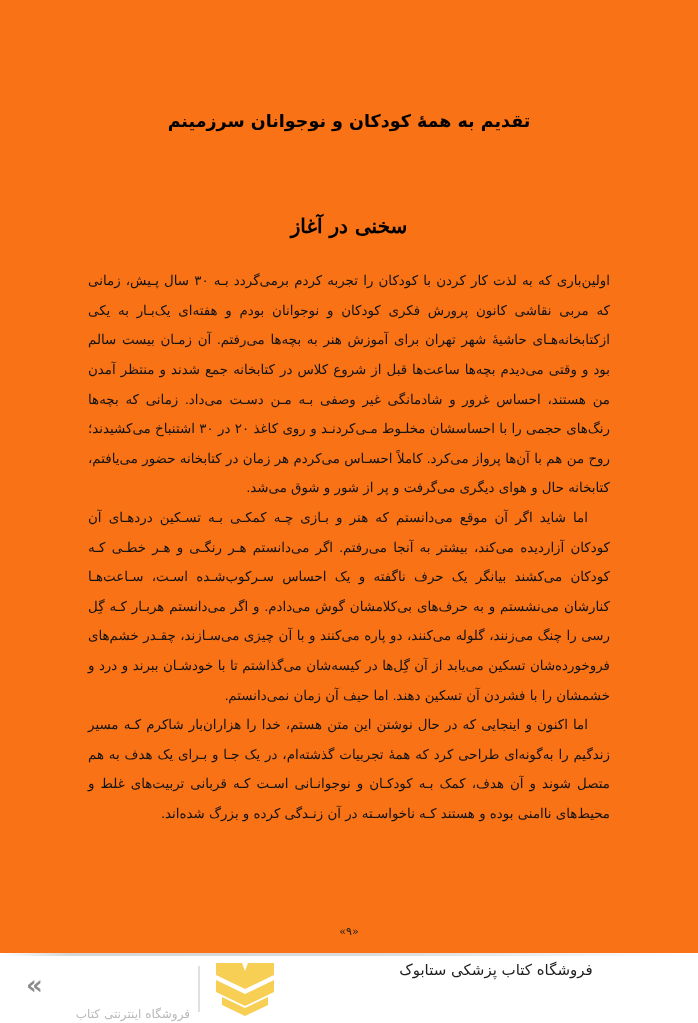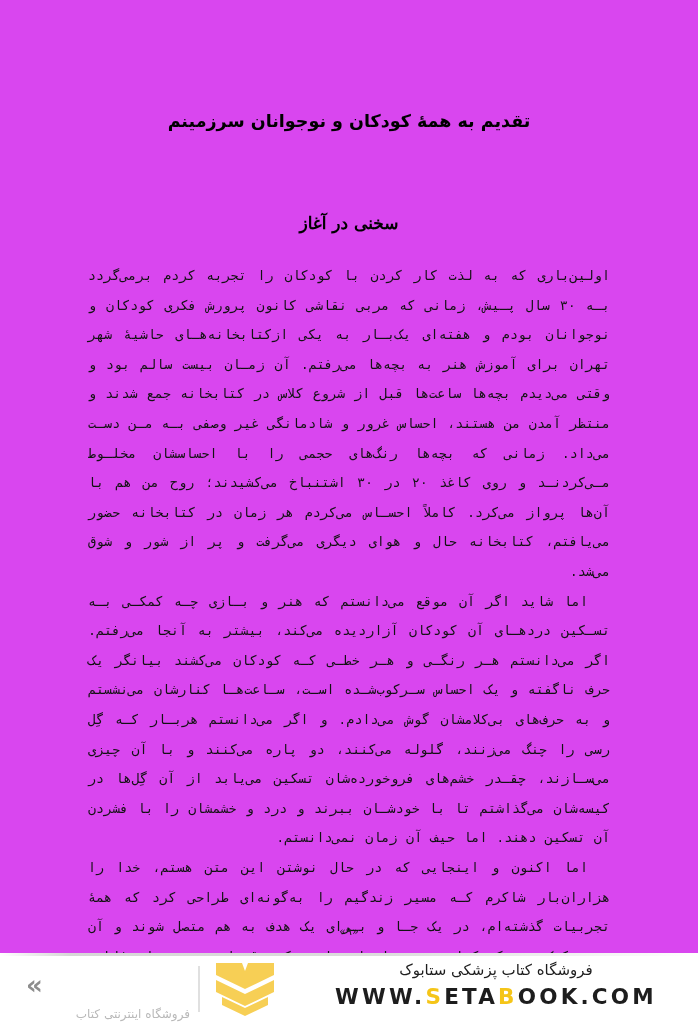--- a/index.html
+++ b/index.html
@@ -13,21 +13,21 @@
     height: 1023px;
     overflow: hidden;
     position: relative;
     font-family: "DejaVu Sans", "Liberation Sans", sans-serif;
     color: #0b0b0b;
   }
 
   .page {
     position: absolute;
     inset: 0;
-    background: #d946ef;
+    background: #f97316;
   }
 
   
   .content {
     position: absolute;
     right: 88px;
     left: 88px;
     top: 0;
     height: 945px;
     direction: rtl;
@@ -44,34 +44,34 @@
     color: #000000;
     line-height: 1.5;
   }
 
   .section-title {
     margin: 0;
     padding-top: 78px;
     text-align: center;
     font-family: "DejaVu Serif", "Liberation Serif", serif;
     font-weight: 700;
-    font-size: 17px;
+    font-size: 20px;
     color: #000000;
     line-height: 1.4;
   }
 
   .body-text {
     margin: 0;
     padding-top: 26px;
     direction: rtl;
   }
 
   p.para {
     margin: 0 0 0 0;
-    font-family: Liberation Mono, monospace;
+    font-family: Liberation Sans, sans-serif;
     font-size: 13.4px;
     line-height: 29.6px;
     text-align: justify;
     text-align-last: right;
     color: #121212;
     word-spacing: 0.5px;
   }
   p.para.indent {
     text-indent: 22px;
   }
@@ -239,17 +239,16 @@
 
       <svg class="logo-mark" viewBox="0 0 66 56" aria-hidden="true">
         <path d="M4 2 H30 L33 10 L36 2 H62 V14 L33 28 L4 14 Z" fill="#F7CF55"></path>
         <path d="M4 19 L33 33 L62 19 V31 L33 45 L4 31 Z" fill="#F7CF55"></path>
         <path d="M10 36 L33 47 L56 36 V44 L33 55 L10 44 Z" fill="#F7CF55"></path>
       </svg>
     </div>
 
     <div class="footer-text">
       <div class="shop-name">فروشگاه کتاب پزشکی ستابوک</div>
-      <div class="shop-url"><span>WWW.</span><span class="hl">S</span><span>ETA</span><span class="hl">B</span><span>OOK.COM</span></div>
     </div>
   </div>
 
 </div>
 
 </body></html>

